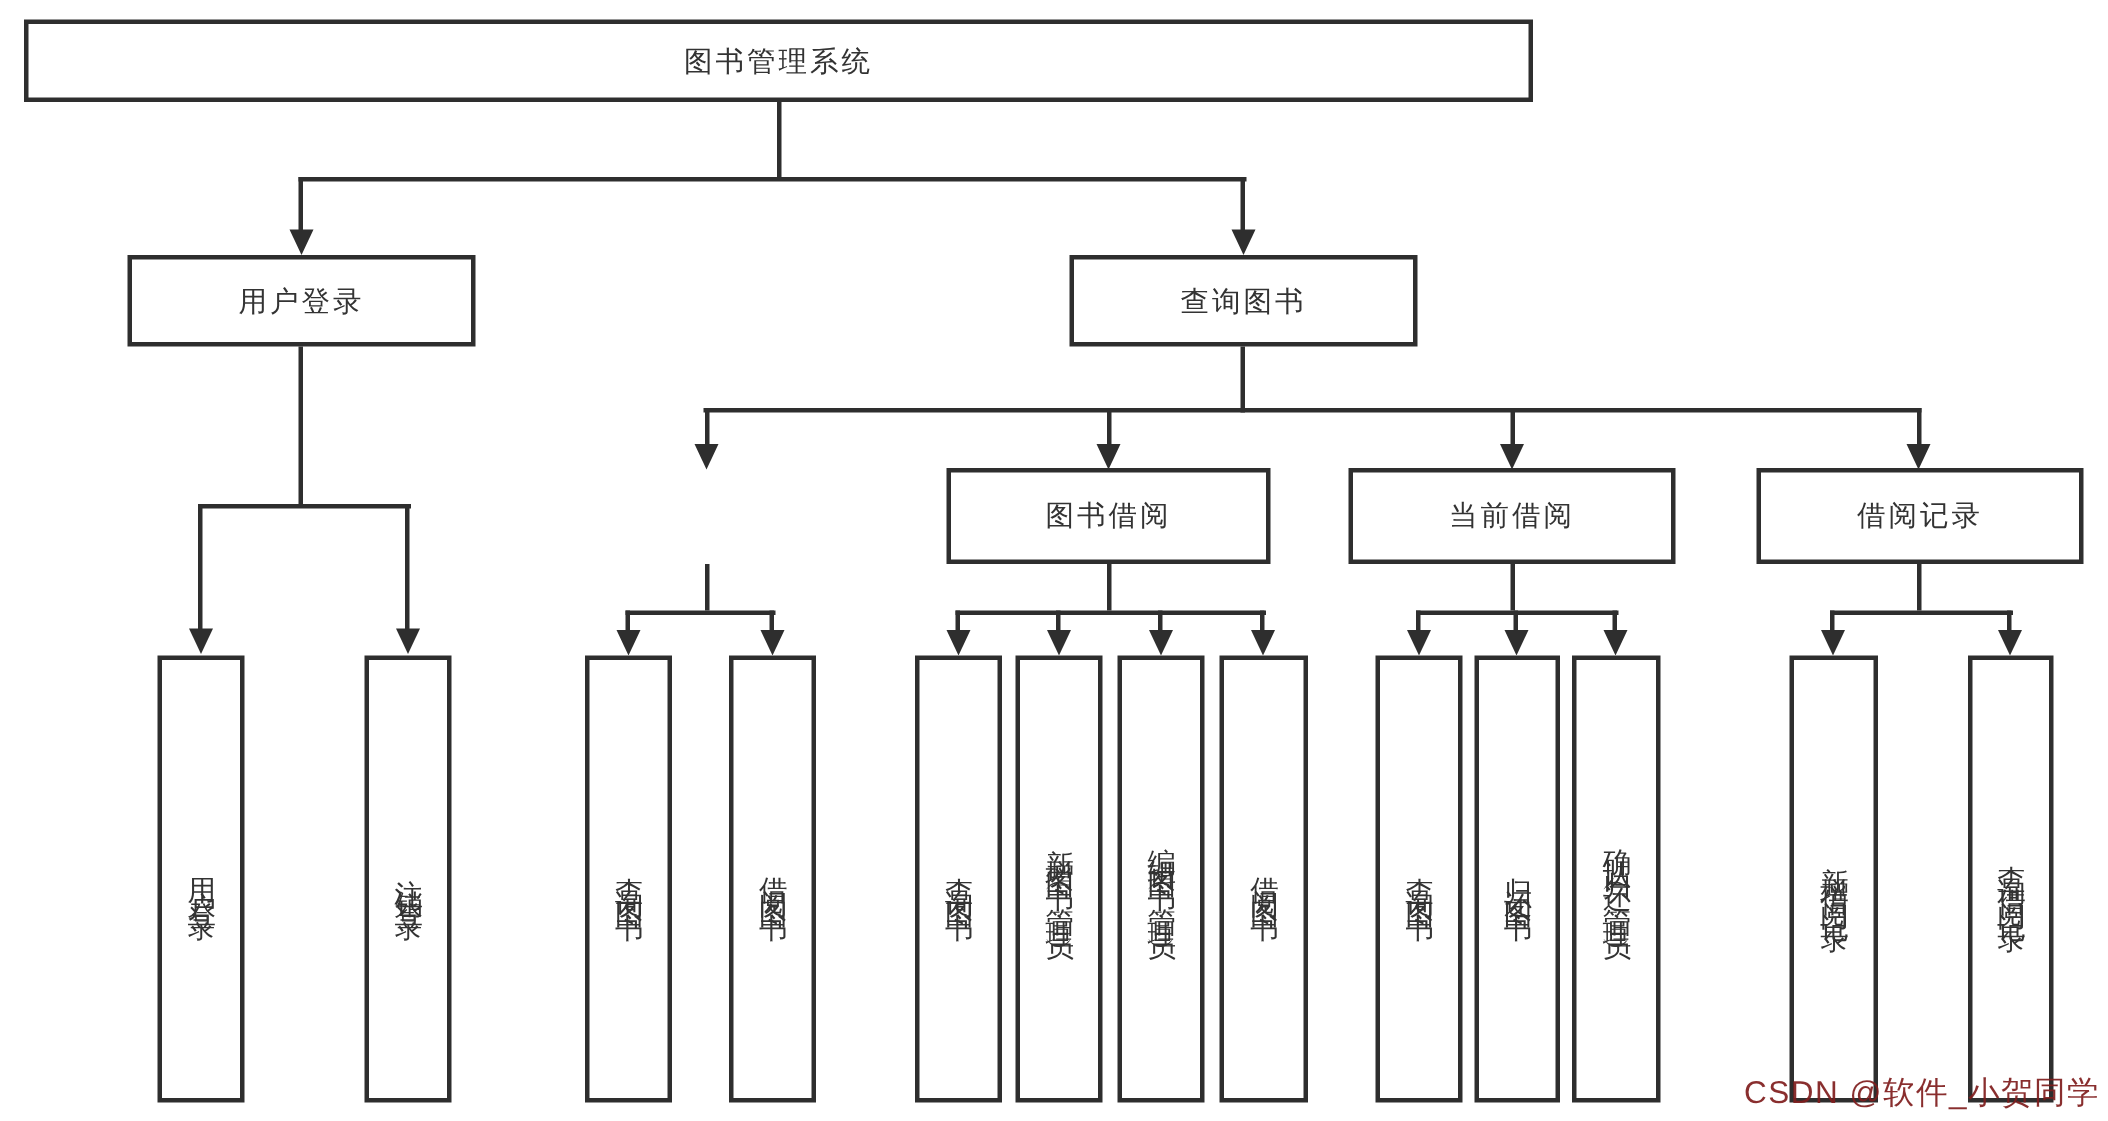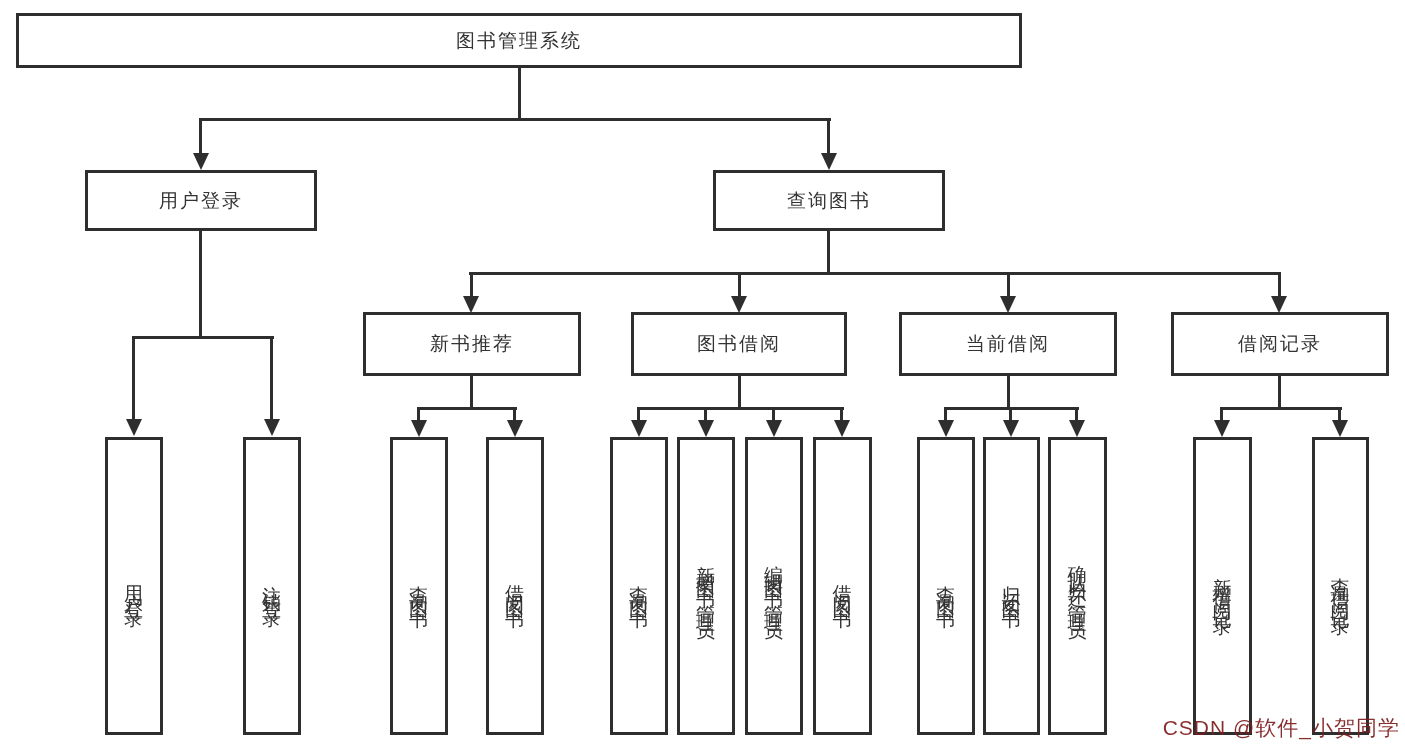--- a/index.html
+++ b/index.html
@@ -57,21 +57,20 @@
   <div class="hl" style="left:469px;top:272px;width:812px"></div>
   <div class="vl" style="left:470px;top:272px;height:24px"></div>
   <div class="ah" style="left:463px;top:296px"></div>
   <div class="vl" style="left:738px;top:272px;height:24px"></div>
   <div class="ah" style="left:731px;top:296px"></div>
   <div class="vl" style="left:1007px;top:272px;height:24px"></div>
   <div class="ah" style="left:1000px;top:296px"></div>
   <div class="vl" style="left:1278px;top:272px;height:24px"></div>
   <div class="ah" style="left:1271px;top:296px"></div>
 
-  <div class="box hbox" style="left:363px;top:312px;width:218px;height:64px">新书推荐</div>
   <div class="box hbox" style="left:631px;top:312px;width:216px;height:64px">图书借阅</div>
   <div class="box hbox" style="left:899px;top:312px;width:218px;height:64px">当前借阅</div>
   <div class="box hbox" style="left:1171px;top:312px;width:218px;height:64px">借阅记录</div>
 
   <div class="vl" style="left:470px;top:376px;height:31px"></div>
   <div class="hl" style="left:417px;top:407px;width:100px"></div>
   <div class="vl" style="left:417px;top:407px;height:14px"></div>
   <div class="ah" style="left:411px;top:420px"></div>
   <div class="vl" style="left:513px;top:407px;height:14px"></div>
   <div class="ah" style="left:507px;top:420px"></div>

